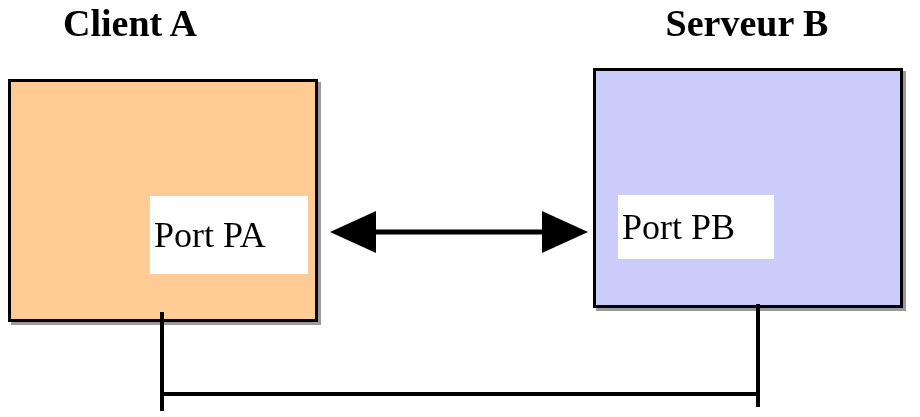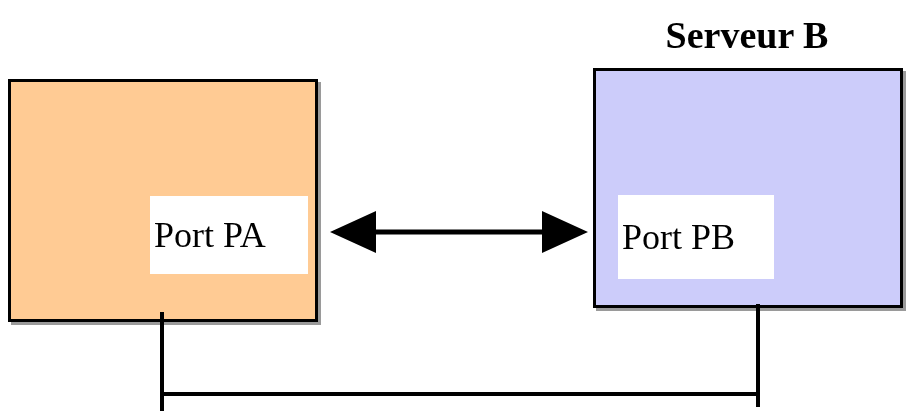--- a/index.html
+++ b/index.html
@@ -19,21 +19,21 @@
   .abs { position: absolute; }
 
   .title {
     font-size: 38px;
     font-weight: bold;
     line-height: 42px;
     text-align: center;
     white-space: nowrap;
   }
   .title-client { left: 10px; top: 2px; width: 240px; }
-  .title-server { left: 597px; top: 14px; width: 300px; }
+  .title-server { left: 597px; top: 2px; width: 300px; }
 
   .host-box {
     border: 3px solid #000000;
     box-shadow: 3px 3px 0 #9a9a9a;
     box-sizing: border-box;
   }
   .client-box {
     left: 8px; top: 79px;
     width: 310px; height: 243px;
     background: #FFCB94;
@@ -48,21 +48,21 @@
     position: absolute;
     background: #ffffff;
     display: flex;
     align-items: center;
     box-sizing: border-box;
     padding-left: 4px;
     font-size: 36px;
     white-space: nowrap;
   }
   .port-pa { left: 139px; top: 114px; width: 158px; height: 78px; } 
-  .port-pb { left: 22px;  top: 124px; width: 156px; height: 84px; } 
+  .port-pb { left: 22px;  top: 124px; width: 156px; height: 64px; } 
 
   .arrow-svg { left: 328px; top: 208px; width: 262px; height: 48px; }
 
   .network-label {
     left: 361px; top: 298px;
     width: 200px;
     font-size: 32px;
     text-align: center;
     white-space: nowrap;
   }
@@ -70,20 +70,21 @@
   .line { background: #000000; }
   .v-line-left  { left: 160px; top: 312px; width: 4px; height: 99px; }
   .v-line-right { left: 756px; top: 304px; width: 4px; height: 103px; }
   .h-line-bottom{ left: 160px; top: 392px; width: 600px; height: 4px; }
 </style>
 </head>
 <body>
 
 <div class="canvas">
 
+  <div class="abs title title-client">Client A</div>
 
   <div class="abs title title-server">Serveur B</div>
 
   <div class="abs host-box client-box">
     <div class="port-box port-pa">
       <span>Port PA</span>
     </div>
   </div>
 
   <div class="abs host-box server-box">

